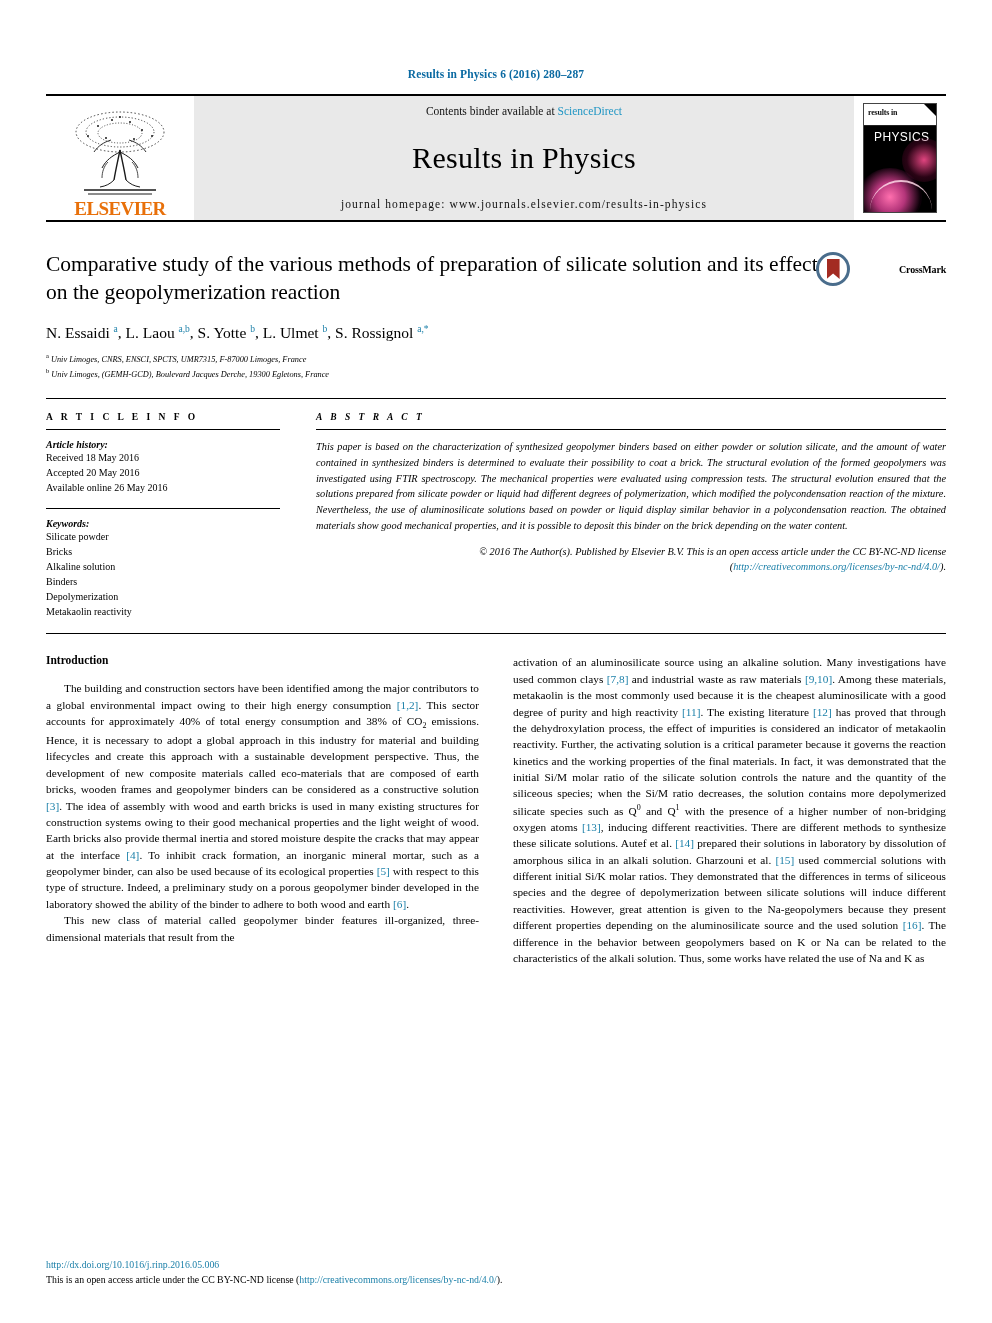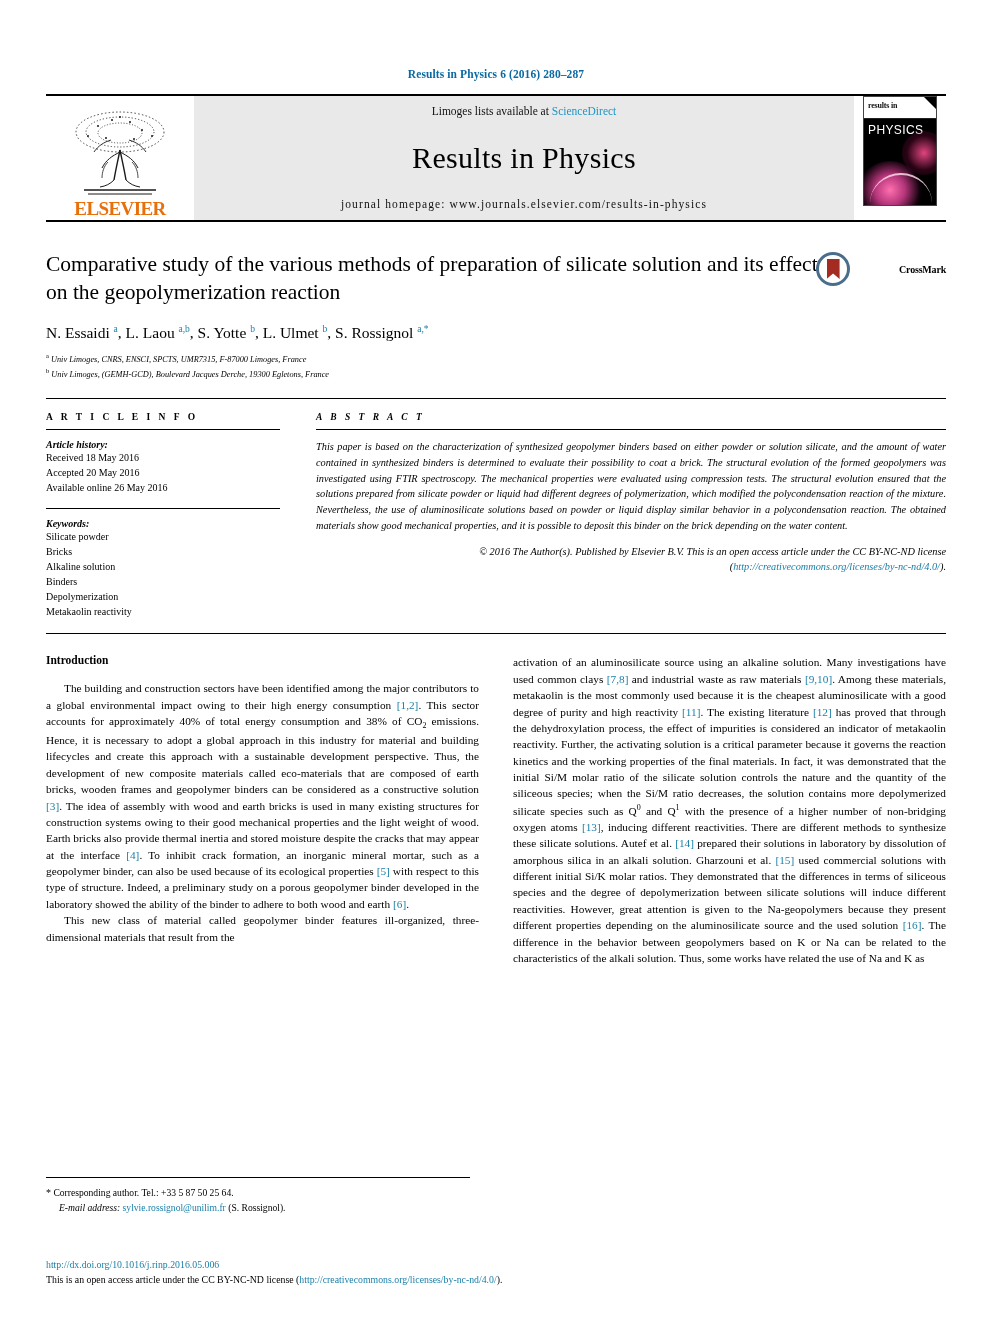--- a/index.html
+++ b/index.html
@@ -73,21 +73,21 @@
   }
   .ms-homepage {
     font-size: 11.5px;
     letter-spacing: 1.1px;
     color: #111;
   }
   .ms-cover {
     width: 92px;
     flex: 0 0 92px;
     display: flex;
-    align-items: flex-start;
+    align-items: center;
     justify-content: center;
     background: #fff;
   }
   .cover-box {
     width: 74px; height: 110px;
     border: 1px solid #444;
     background: #000;
     position: relative;
     overflow: hidden;
   }
@@ -97,21 +97,21 @@
   }
   .cover-top span {
     position:absolute; left:4px; top:4px;
     font-size:8px; font-weight:bold; color:#111; letter-spacing:-.2px;
   }
   .cover-corner {
     position:absolute; right:0; top:0;
     border-top:12px solid #000; border-left:12px solid transparent;
   }
   .cover-phys {
-    position:absolute; left:4px; top:26px;
+    position:absolute; left:10px; top:26px;
     font-size:12px; color:#fff; letter-spacing:.4px;
     font-family: "Liberation Sans", sans-serif;
   }
   .cover-glow1 {
     position:absolute; left:-6px; bottom:-14px; width:64px; height:58px;
     border-radius:50%;
     background: radial-gradient(circle at 50% 50%, #ff6fae 0%, #b4357a 35%, rgba(60,0,40,.2) 70%, rgba(0,0,0,0) 100%);
   }
   .cover-glow2 {
     position:absolute; right:-10px; top:34px; width:44px; height:44px;
@@ -268,21 +268,21 @@
           <circle cx="56" cy="11" r="1"></circle>
             <circle cx="24" cy="30" r="1"></circle>
           <circle cx="88" cy="30" r="1"></circle>
         </g>
       </svg>
       <div class="elsevier-word">ELSEVIER</div>
     </div>
 
     <div class="ms-center">
       <div class="ms-contents">
-        <span>Limoges lists available at</span>
+        <span>Contents binder available at</span>
         <span class="sd">ScienceDirect</span>
       </div>
       <div class="ms-journal">Results in Physics</div>
       <div class="ms-homepage">journal homepage: www.journals.elsevier.com/results-in-physics</div>
     </div>
 
     <div class="ms-cover">
       <div class="cover-box">
         <div class="cover-top">
             <span>results in</span>
@@ -355,30 +355,19 @@
       <h2 class="body-h">Introduction</h2>
       <p class="body-p"><span>The building and construction sectors have been identified among the major contributors to a global environmental impact owing to their high energy consumption </span><span class="lnk">[1,2]</span><span>. This sector accounts for approximately 40% of total energy consumption and 38% of CO</span><sub>2</sub><span> emissions. Hence, it is necessary to adopt a global approach in this industry for material and building lifecycles and create this approach with a sustainable development perspective. Thus, the development of new composite materials called eco-materials that are composed of earth bricks, wooden frames and geopolymer binders can be considered as a constructive solution </span><span class="lnk">[3]</span><span>. The idea of assembly with wood and earth bricks is used in many existing structures for construction systems owing to their good mechanical properties and the light weight of wood. Earth bricks also provide thermal inertia and stored moisture despite the cracks that may appear at the interface </span><span class="lnk">[4]</span><span>. To inhibit crack formation, an inorganic mineral mortar, such as a geopolymer binder, can also be used because of its ecological properties </span><span class="lnk">[5]</span><span> with respect to this type of structure. Indeed, a preliminary study on a porous geopolymer binder developed in the laboratory showed the ability of the binder to adhere to both wood and earth </span><span class="lnk">[6]</span><span>.</span></p>
       <p class="body-p">This new class of material called geopolymer binder features ill-organized, three-dimensional materials that result from the</p>
     </div>
 
     <div class="bcol">
       <p class="body-p" style="text-indent:0"><span>activation of an aluminosilicate source using an alkaline solution. Many investigations have used common clays </span><span class="lnk">[7,8]</span><span> and industrial waste as raw materials </span><span class="lnk">[9,10]</span><span>. Among these materials, metakaolin is the most commonly used because it is the cheapest aluminosilicate with a good degree of purity and high reactivity </span><span class="lnk">[11]</span><span>. The existing literature </span><span class="lnk">[12]</span><span> has proved that through the dehydroxylation process, the effect of impurities is considered an indicator of metakaolin reactivity. Further, the activating solution is a critical parameter because it governs the reaction kinetics and the working properties of the final materials. In fact, it was demonstrated that the initial Si/M molar ratio of the silicate solution controls the nature and the quantity of the siliceous species; when the Si/M ratio decreases, the solution contains more depolymerized silicate species such as Q</span><sup>0</sup><span> and Q</span><sup>1</sup><span> with the presence of a higher number of non-bridging oxygen atoms </span><span class="lnk">[13]</span><span>, inducing different reactivities. There are different methods to synthesize these silicate solutions. Autef et al. </span><span class="lnk">[14]</span><span> prepared their solutions in laboratory by dissolution of amorphous silica in an alkali solution. Gharzouni et al. </span><span class="lnk">[15]</span><span> used commercial solutions with different initial Si/K molar ratios. They demonstrated that the differences in terms of siliceous species and the degree of depolymerization between silicate solutions will induce different reactivities. However, great attention is given to the Na-geopolymers because they present different properties depending on the aluminosilicate source and the used solution </span><span class="lnk">[16]</span><span>. The difference in the behavior between geopolymers based on K or Na can be related to the characteristics of the alkali solution. Thus, some works have related the use of Na and K as</span></p>
     </div>
   </div>
 
-  <div class="footnote">
-    <div>
-      <span class="star">*</span>
-      <span>Corresponding author. Tel.: +33 5 87 50 25 64.</span>
-    </div>
-    <div class="fn-indent">
-      <span class="fn-em">E-mail address:</span>
-      <span class="lnk">sylvie.rossignol@unilim.fr</span>
-      <span>(S. Rossignol).</span>
-    </div>
-  </div>
 
   <div class="pg-footer">
     <div class="doi">http://dx.doi.org/10.1016/j.rinp.2016.05.006</div>
     <div><span>This is an open access article under the CC BY-NC-ND license (</span><span class="lnk">http://creativecommons.org/licenses/by-nc-nd/4.0/</span><span>).</span></div>
   </div>
 
 </div>
 
 </body></html>

